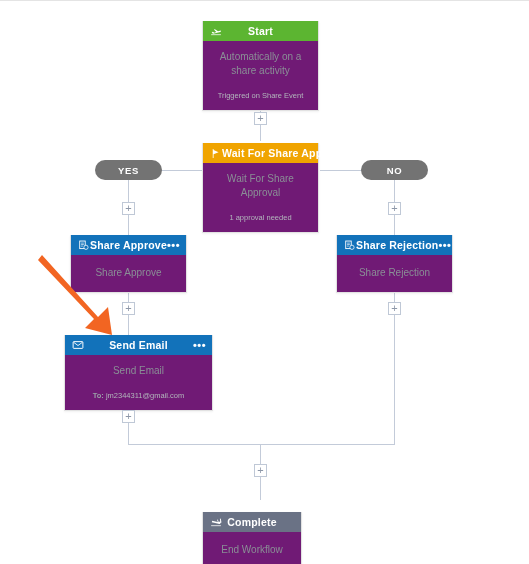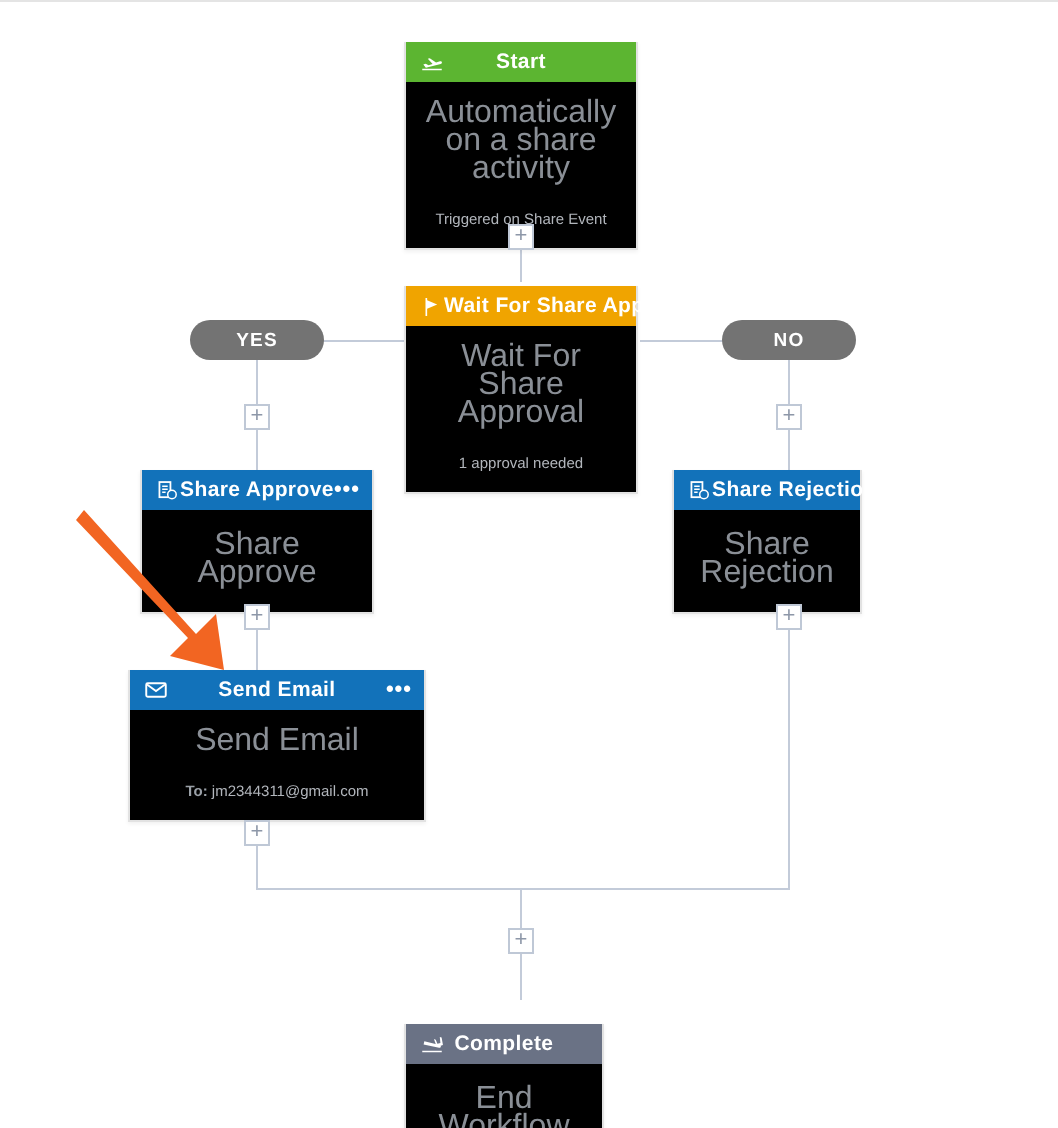--- a/index.html
+++ b/index.html
@@ -45,21 +45,21 @@
     line-height: 11px;
     text-align: center;
     font-family: "Liberation Sans", sans-serif;
     cursor: pointer;
     z-index: 6;
   }
 
   
   .node {
     position: absolute;
-    background: #000000;
+    background: #701a75;
     border: 1px solid #e2e2e2;
     border-top: none;
     box-sizing: border-box;
     z-index: 5;
     box-shadow: 0 1px 2px rgba(0,0,0,0.06);
   }
   .node .hdr {
     height: 20px;
     display: flex;
     align-items: center;
@@ -95,21 +95,21 @@
     cursor: pointer;
   }
   .node .hdr .dots.empty { visibility: hidden; }
 
   .node .body {
     padding: 9px 6px 9px;
     text-align: center;
   }
   .node .body .main {
     color: #8a8f96;
-    font-size: 16px;
+    font-size: 10px;
     line-height: 14px;
   }
   .node .body .sub {
     color: #b2b6bc;
     font-size: 7.5px;
     line-height: 11px;
     margin-top: 12px;
   }
   .node .body .sub b { color: #9aa0a7; }
 
@@ -230,21 +230,21 @@
         </svg>
       </span>
       <span class="title">Share Approve</span>
       <span class="dots">•••</span>
     </div>
     <div class="body" style="padding:11px 6px 12px;">
       <div class="main">Share Approve</div>
     </div>
   </div>
 
-  <div class="node" style="left:336px; top:234px; width:95px;">
+  <div class="node" style="left:336px; top:234px; width:117px;">
     <div class="hdr hdr-blue">
       <span class="ic">
         <svg width="11" height="11" viewBox="0 0 16 16">
           <rect x="2.5" y="1.5" width="8" height="11" fill="none" stroke="#ffffff" stroke-width="1.3"></rect>
           <path d="M4.5 4.5h4M4.5 6.7h4M4.5 8.9h2.5" stroke="#ffffff" stroke-width="1"></path>
           <circle cx="11.6" cy="10.6" r="3.1" fill="#1272ba" stroke="#ffffff" stroke-width="1.1"></circle>
         </svg>
       </span>
       <span class="title">Share Rejection</span>
       <span class="dots">•••</span>

